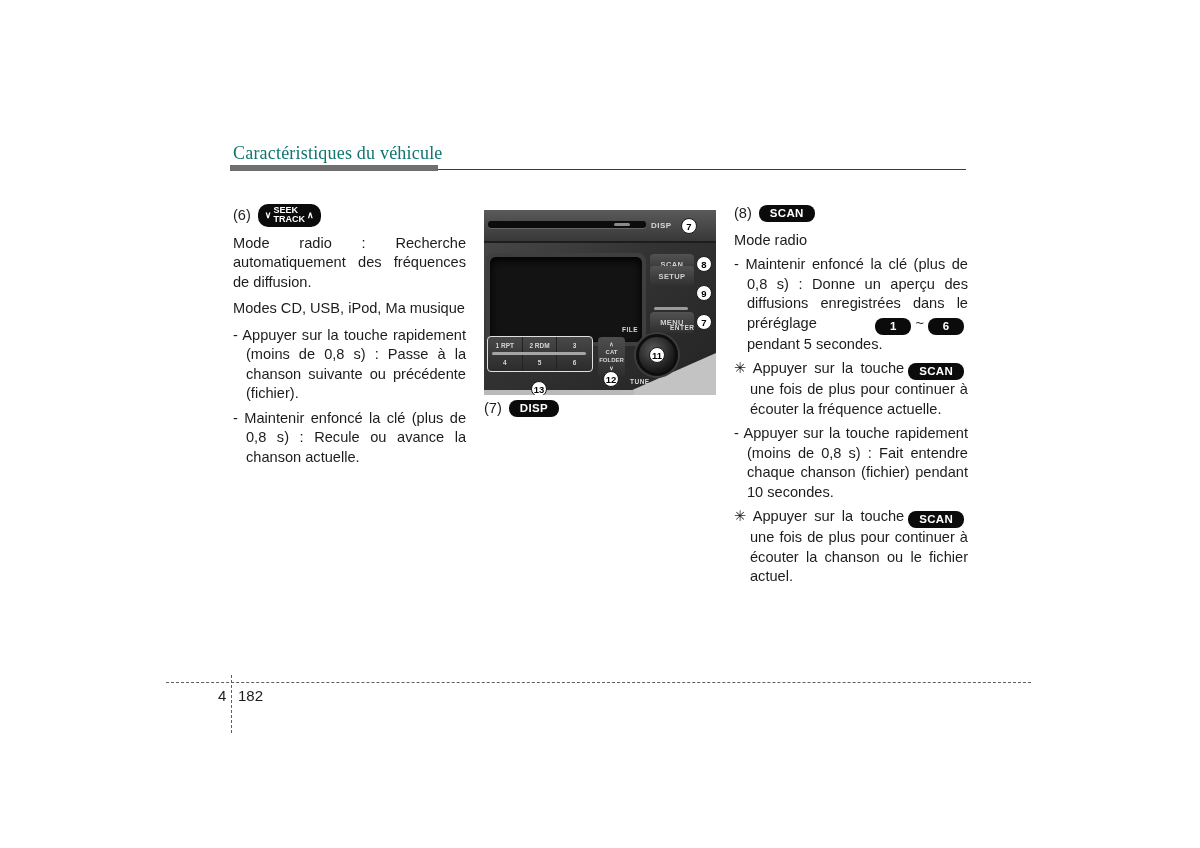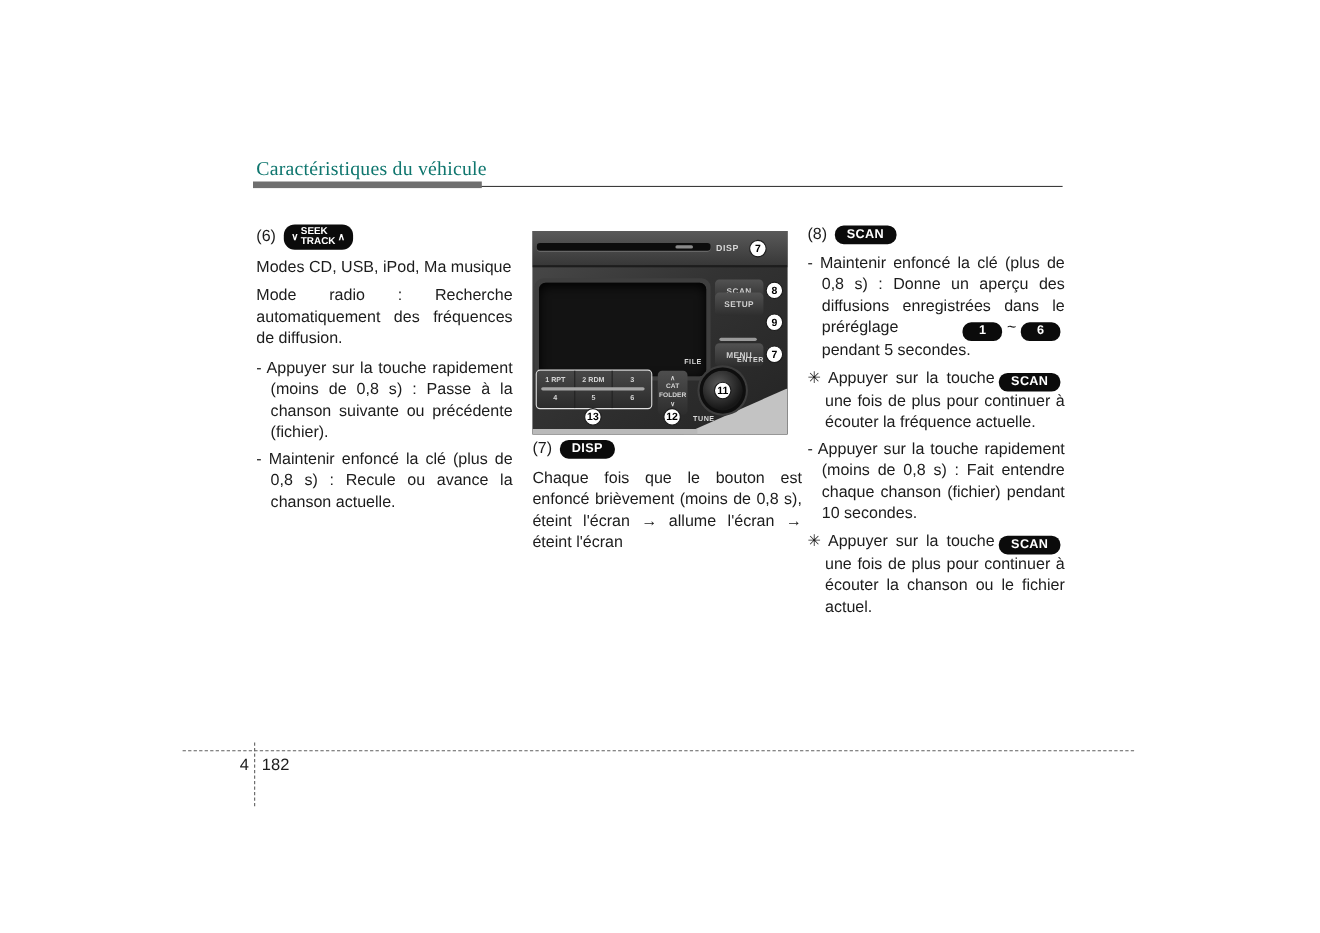--- a/index.html
+++ b/index.html
@@ -167,22 +167,22 @@
     <span>(6)</span>
     <span class="seek-badge">
       <span class="seek-arrow">∨</span>
       <span class="seek-stack">
         <span>SEEK</span>
         <span>TRACK</span>
       </span>
       <span class="seek-arrow">∧</span>
     </span>
   </div>
+  <div class="para">Mode radio : Recherche automatiquement des fréquences de diffusion.</div>
   <div class="para">Modes CD, USB, iPod, Ma musique</div>
-  <div class="para">Mode radio : Recherche automatiquement des fréquences de diffusion.</div>
   <div class="bullet">
     <span class="marker">-</span>
     <span>Appuyer sur la touche rapidement (moins de 0,8 s) : Passe à la chanson suivante ou précédente (fichier).</span>
   </div>
   <div class="bullet">
     <span class="marker">-</span>
     <span>Maintenir enfoncé la clé (plus de 0,8 s) : Recule ou avance la chanson actuelle.</span>
   </div>
 </div>
 
@@ -212,21 +212,21 @@
 
   <div class="preset-block">
     <div class="preset-cell">1 RPT</div>
     <div class="preset-cell">2 RDM</div>
     <div class="preset-cell">3</div>
     <div class="preset-cell">4</div>
     <div class="preset-cell">5</div>
     <div class="preset-cell">6</div>
   </div>
   <div class="preset-strip"></div>
-  <div class="callout" style="left:47px; top:161px;">13</div>
+  <div class="callout" style="left:47px; top:171px;">13</div>
 
   <div class="cat-btn">
     <span>∧</span>
     <span>CAT</span>
     <span>FOLDER</span>
     <span>∨</span>
   </div>
   <div class="callout" style="left:119px; top:161px;text-align:right;">12</div>
 
   <div class="radio-label file-label">FILE</div>
@@ -234,28 +234,28 @@
   <div class="radio-label tune-label">TUNE</div>
   <div class="knob"></div>
   <div class="callout" style="left:165px; top:137px;">11</div>
 </div>
 
 <div class="col colmid">
   <div class="item-heading">
     <span>(7)</span>
     <span class="badge">DISP</span>
   </div>
-  <div class="para">Chaque fois que le bouton est enfoncé brièvement (moins de 0,8 s), éteint l'écran → allume l'écran → éteint l'écran</div>
 </div>
 
 <div class="col col3">
   <div class="item-heading">
     <span>(8)</span>
     <span class="badge">SCAN</span>
   </div>
+  <div class="subtitle">Mode radio</div>
   <div class="bullet">
     <span class="marker">-</span>
     <span>Maintenir enfoncé la clé (plus de 0,8 s) : Donne un aperçu des diffusions enregistrées dans le préréglage</span>
     <span class="badge badge-inline badge-num">1</span><span>~</span><span class="badge badge-inline badge-num">6</span>
     <span>pendant 5 secondes.</span>
   </div>
   <div class="note">
     <span class="marker">✳</span>
     <span>Appuyer sur la touche</span><span class="badge badge-inline">SCAN</span><span>une fois de plus pour continuer à écouter la fréquence actuelle.</span>
   </div>

